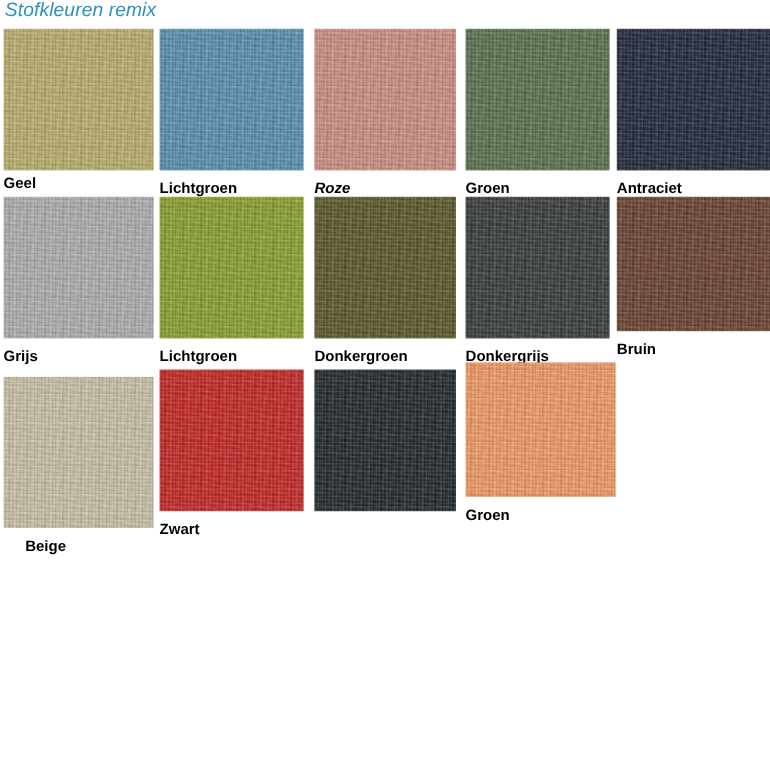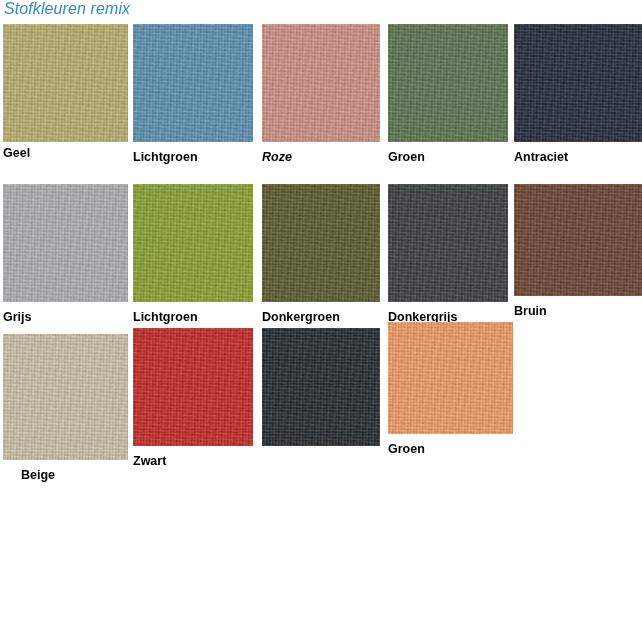--- a/index.html
+++ b/index.html
@@ -133,21 +133,21 @@
         </div>
         <div class="swatch-cell" style="left: 388px; top: 0px; width: 135px;">
           <div class="swatch-chip" style="width: 120px; height: 118px; background-color: rgb(93, 115, 80);"></div>
           <span class="swatch-label" style="margin-top: 8px;">Groen</span>
         </div>
         <div class="swatch-cell" style="left: 514px; top: 0px; width: 128px;">
           <div class="swatch-chip" style="width: 128px; height: 118px; background-color: rgb(36, 43, 61);"></div>
           <span class="swatch-label" style="margin-top: 8px;">Antraciet</span>
         </div>
       </div>
-      <div class="swatch-row" style="height: 140px; margin-top: 20px;">
+      <div class="swatch-row" style="height: 140px; margin-top: 0;">
         <div class="swatch-cell" style="left: 3px; top: 0px; width: 125px;">
           <div class="swatch-chip" style="width: 125px; height: 118px; background-color: rgb(173, 174, 176);"></div>
           <span class="swatch-label" style="margin-top: 8px;">Grijs</span>
         </div>
         <div class="swatch-cell" style="left: 133px; top: 0px; width: 120px;">
           <div class="swatch-chip" style="width: 120px; height: 118px; background-color: rgb(139, 160, 51);"></div>
           <span class="swatch-label" style="margin-top: 8px;">Lichtgroen</span>
         </div>
         <div class="swatch-cell" style="left: 262px; top: 0px; width: 118px;">
           <div class="swatch-chip" style="width: 118px; height: 118px; background-color: rgb(91, 90, 44);"></div>

